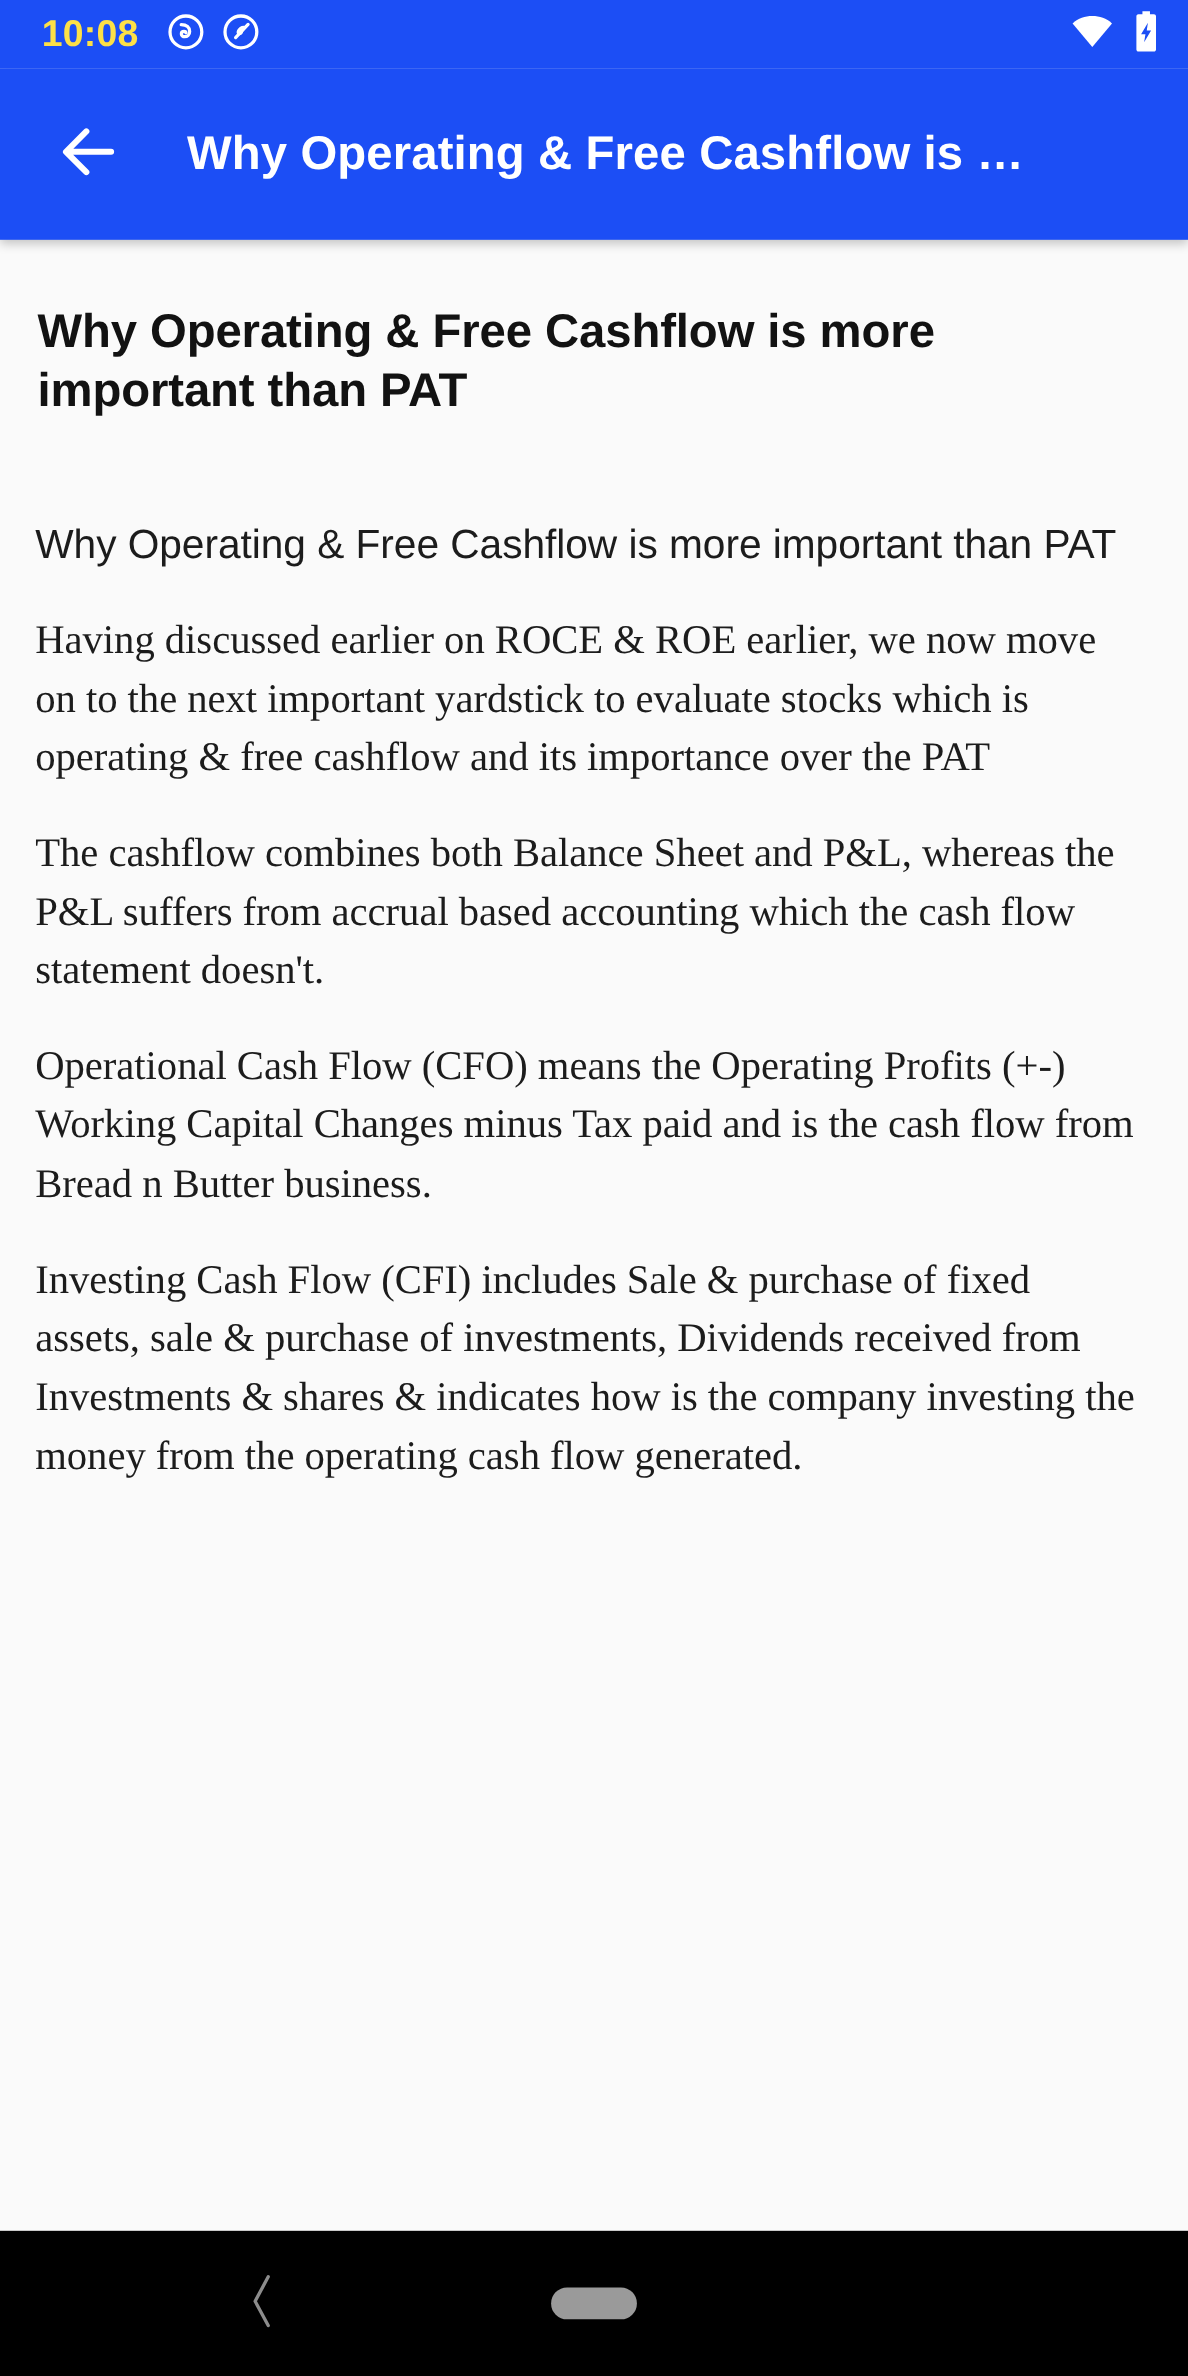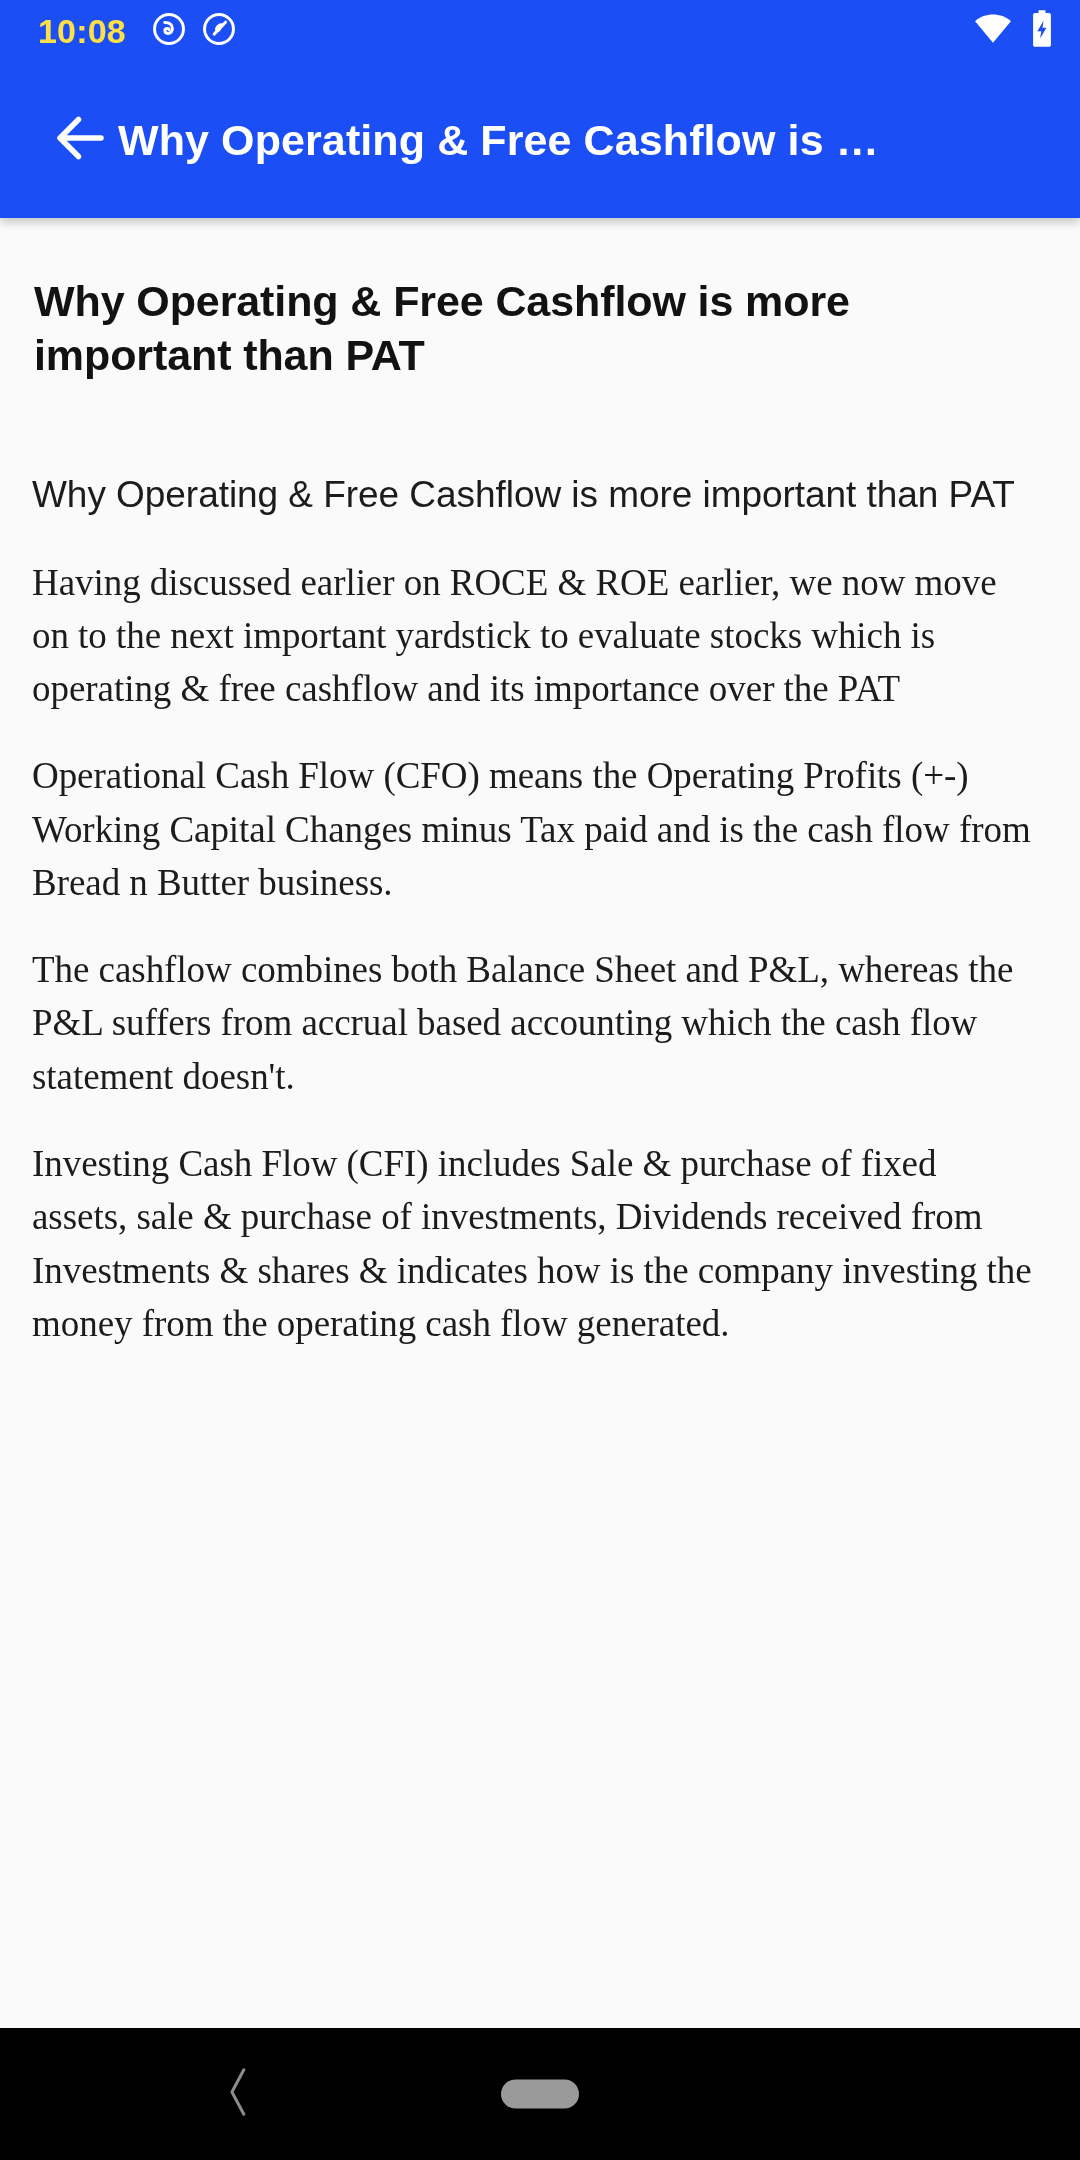--- a/index.html
+++ b/index.html
@@ -72,20 +72,21 @@
     display:flex;
     align-items:center;
     justify-content:center;
     flex:0 0 auto;
   }
   .app-bar-title {
     color:#ffffff;
     font-size:43px;
     font-weight:700;
     letter-spacing:0.1px;
+    margin-left:52px;
     white-space:nowrap;
     overflow:hidden;
     text-overflow:clip;
   }
 
   
   .content {
     flex:1 1 auto;
     background:#fafafa;
     overflow:hidden;
@@ -200,22 +201,22 @@
     </div>
     <div class="app-bar-title">Why Operating &amp; Free Cashflow is …</div>
   </div>
 
   <div class="content">
     <h1 class="page-title">Why Operating &amp; Free Cashflow is more important than PAT</h1>
 
     <div class="article">
       <p>Why Operating &amp; Free Cashflow is more important than PAT</p>
       <p class="gap">Having discussed earlier on ROCE &amp; ROE earlier, we now move on to the next important yardstick to evaluate stocks which is operating &amp; free cashflow and its importance over the PAT</p>
+      <p class="gap">The cashflow combines both Balance Sheet and P&amp;L, whereas the P&amp;L suffers from accrual based accounting which the cash flow statement doesn't.</p>
       <p class="gap">Operational Cash Flow (CFO) means the Operating Profits (+-) Working Capital Changes minus Tax paid and is the cash flow from Bread n Butter business.</p>
-      <p class="gap">The cashflow combines both Balance Sheet and P&amp;L, whereas the P&amp;L suffers from accrual based accounting which the cash flow statement doesn't.</p>
       <p class="gap">Investing Cash Flow (CFI) includes Sale &amp; purchase of fixed assets, sale &amp; purchase of investments, Dividends received from Investments &amp; shares &amp; indicates how is the company investing the money from the operating cash flow generated.</p>
     </div>
   </div>
 
   <div class="nav-bar">
     <div class="nav-back">
       <span>
         <svg width="36" height="56" viewBox="0 0 12 24">
           <path d="M8.5 2.5 3.4 12l5.1 9.5" fill="none" stroke="#8c8c8c" stroke-width="1.3" stroke-linecap="round" stroke-linejoin="round"></path>
         </svg>

